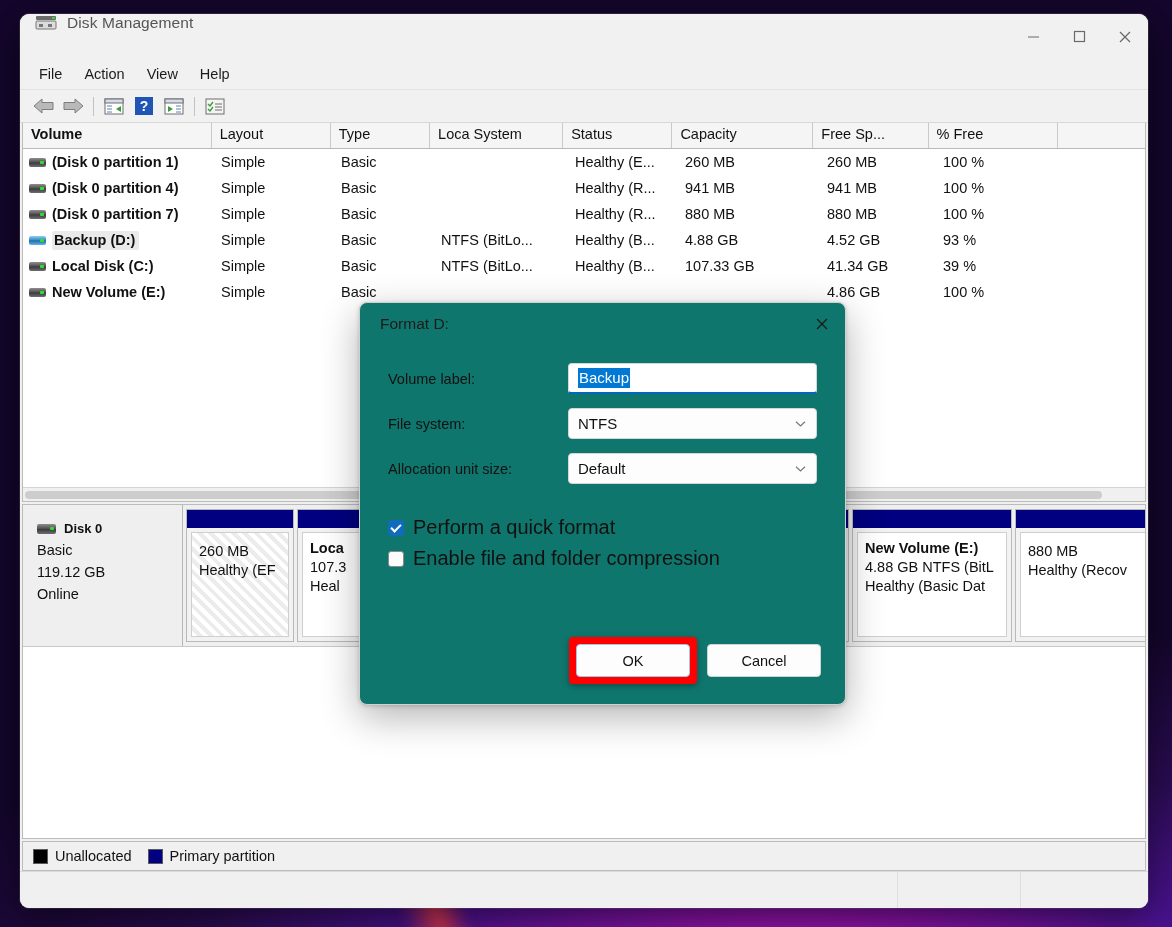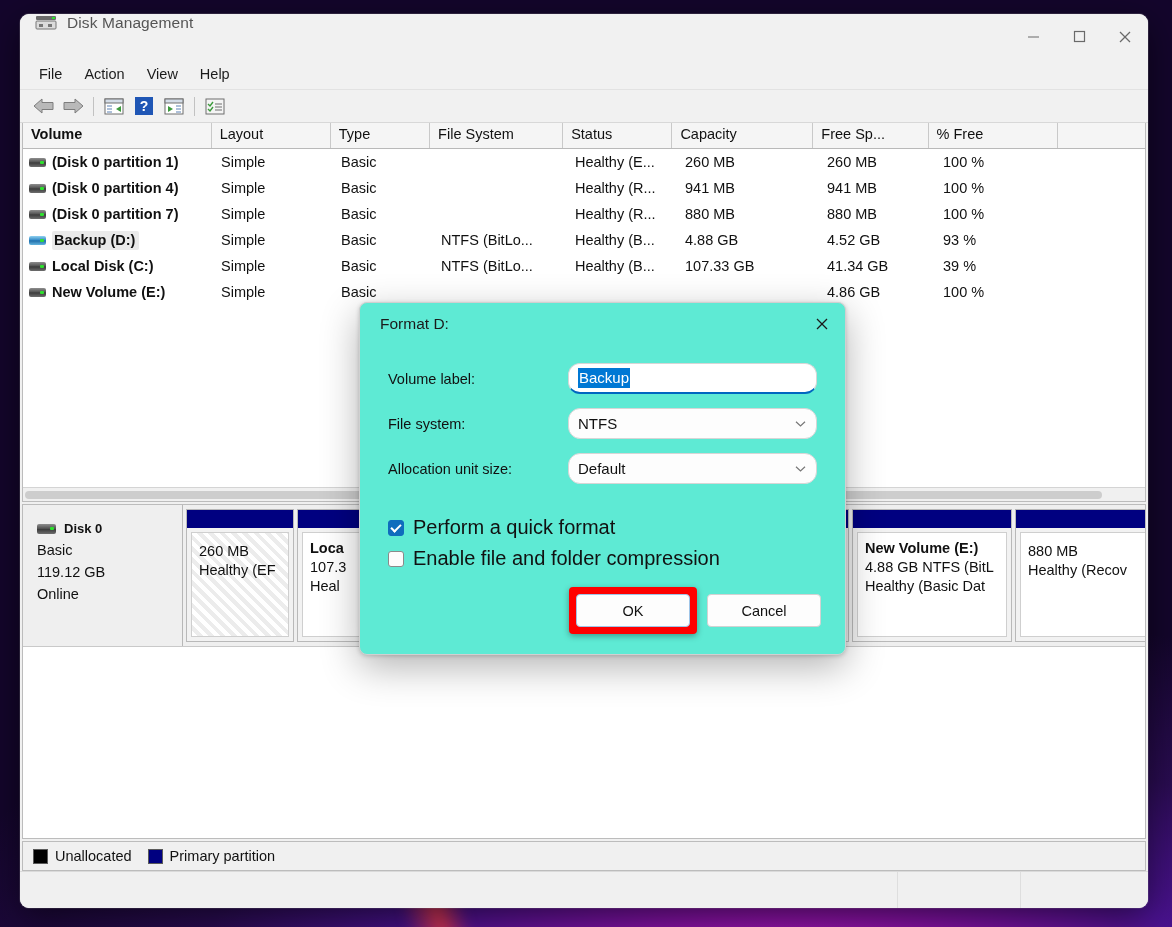--- a/index.html
+++ b/index.html
@@ -189,22 +189,22 @@
     background: #f0f0f0;
     display: flex; align-items: center;
     border-top: 1px solid #dadada;
   }
   .sb-seg { height: 100%; border-left: 1px solid #dedede; }
 
   
   .dialog {
     position: absolute;
     left: 339px; top: 288px;
-    width: 487px; height: 353px;
-    background: #5eead4;
+    width: 487px; height: 403px;
+    background: #0f766e;
     border-radius: 8px;
     border: 1px solid #d0d0d0;
     box-shadow: 0 12px 38px rgba(0,0,0,.30), 0 1px 4px rgba(0,0,0,.18);
     z-index: 50;
   }
   .dlg-title-bar {
     height: 42px; display: flex; align-items: center;
     padding-left: 20px; position: relative;
   }
   .dlg-title { font-size: 15.5px; color: #1b1b1b; }
@@ -214,21 +214,21 @@
     display: flex; align-items: center; justify-content: center;
     color: #1b1b1b;
   }
   .dlg-body { padding: 18px 28px 0 28px; }
   .frow { display: flex; align-items: center; margin-bottom: 14px; }
   .flabel { width: 180px; flex: 0 0 180px; font-size: 14.5px; color: #111; }
   .fctl {
     flex: 1 1 auto; height: 31px;
     background: #fdfdfd;
     border: 1px solid #d6d6d6;
-    border-radius: 12px;
+    border-radius: 4px;
     display: flex; align-items: center;
     padding: 0 9px;
     font-size: 15px; color: #111;
     position: relative;
   }
   .fctl.focus { border-bottom: 2px solid #0067c0; background: #fff; }
   .sel-text { background: #0078d4; color: #fff; padding: 1px 1px 2px 1px; }
   .chev { position: absolute; right: 10px; color: #666; font-size: 11px; }
   .cbrow { display: flex; align-items: center; margin-top: 4px; margin-bottom: 8px; }
   .cbox {
@@ -356,21 +356,21 @@
           <line x1="10" y1="12" x2="17" y2="12" stroke="#6f6f6f"></line>
       </svg>
     </div>
   </div>
 
   <div class="vol-pane">
     <div class="vol-head">
       <div class="vh c0">Volume</div>
       <div class="vh c1">Layout</div>
       <div class="vh c2">Type</div>
-      <div class="vh c3">File System</div>
+      <div class="vh c3">Loca System</div>
       <div class="vh c4">Status</div>
       <div class="vh c5">Capacity</div>
       <div class="vh c6">Free Sp...</div>
       <div class="vh c7">% Free</div>
       <div class="vh c8"></div>
     </div>
 
     <div>
 
       <div class="vrow">

